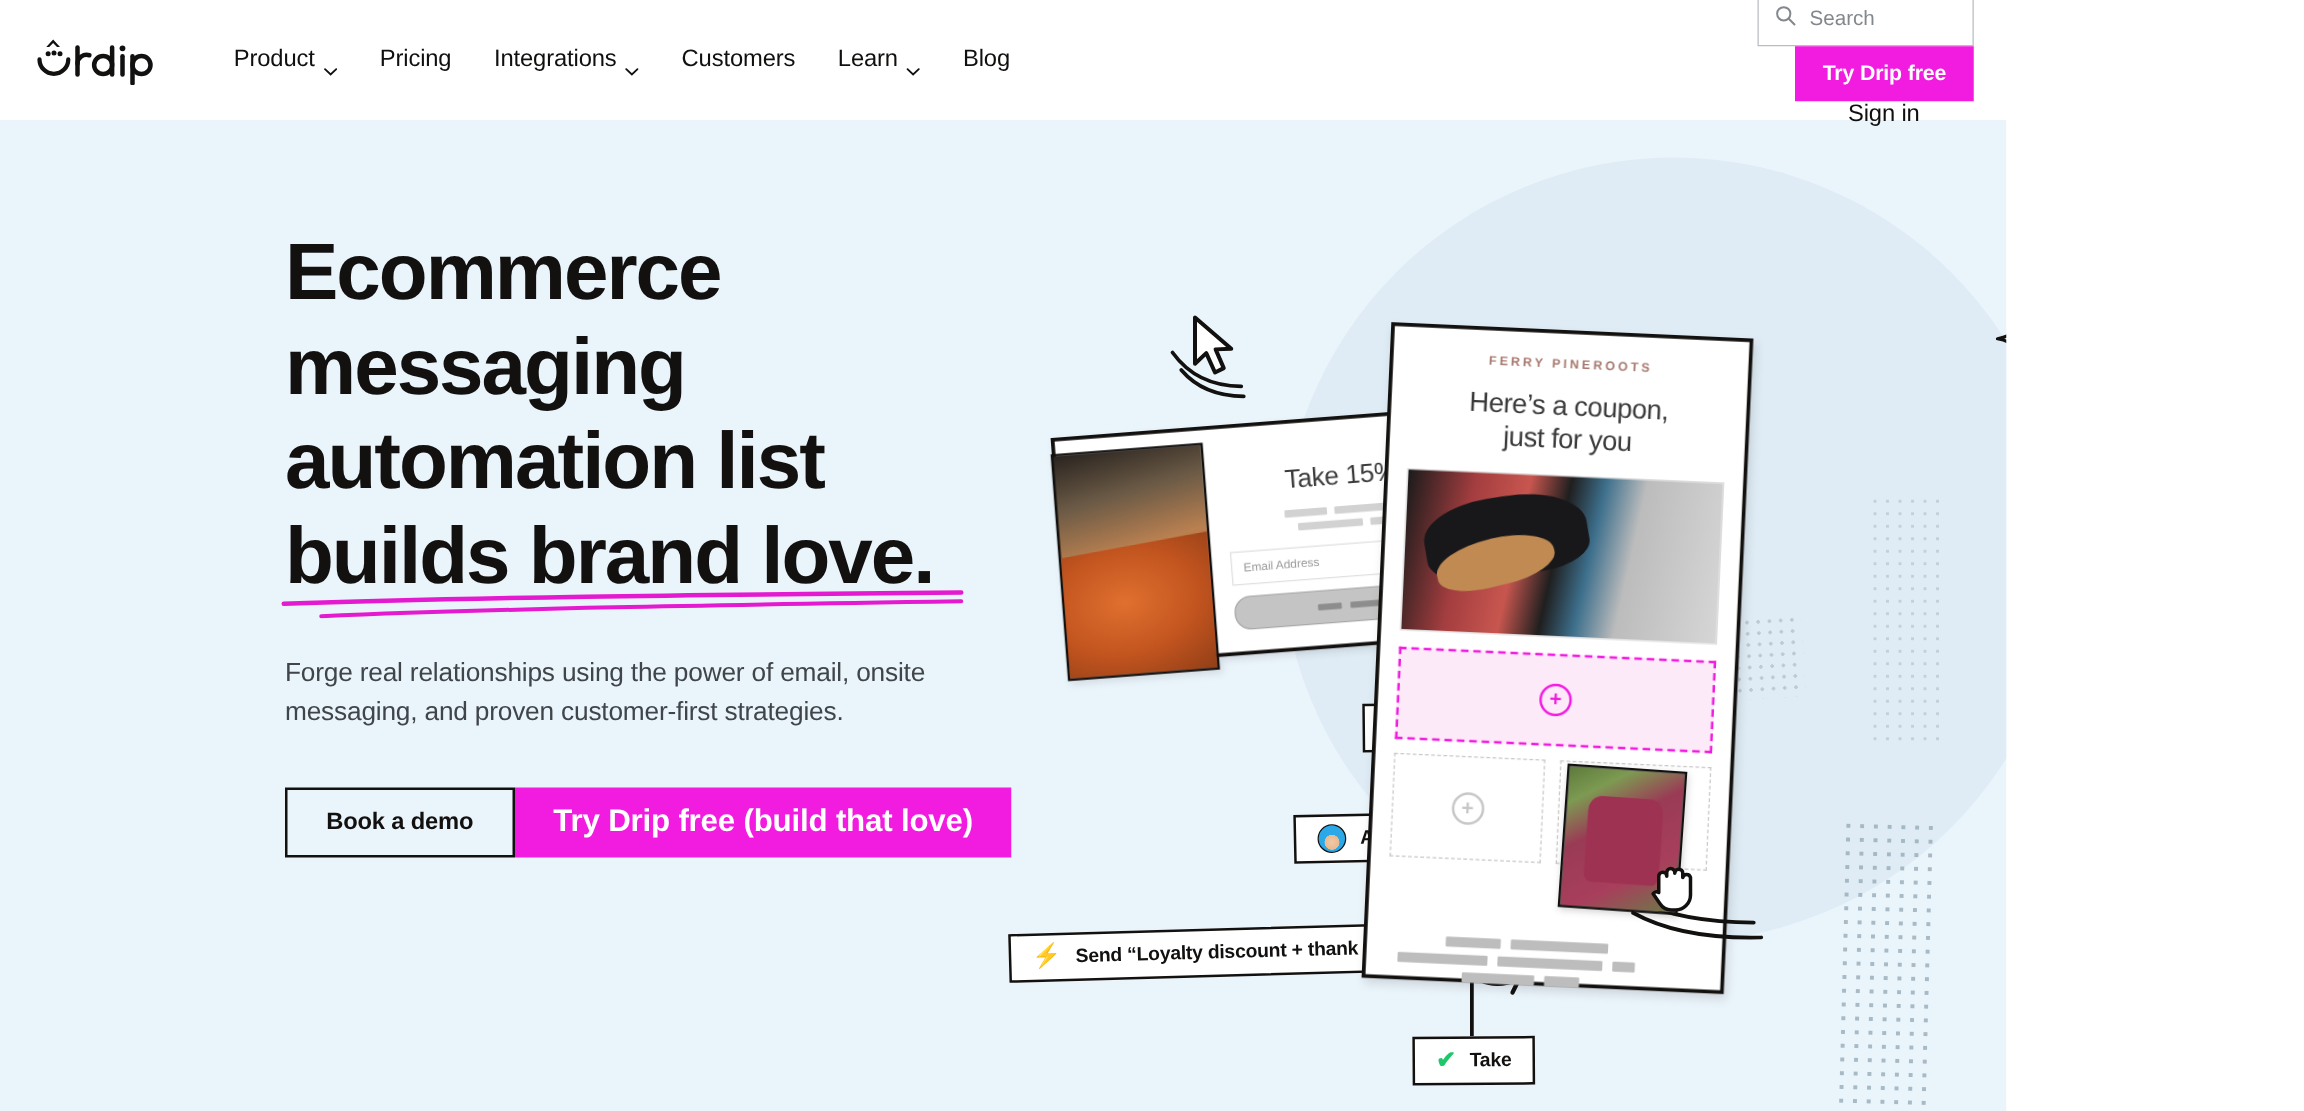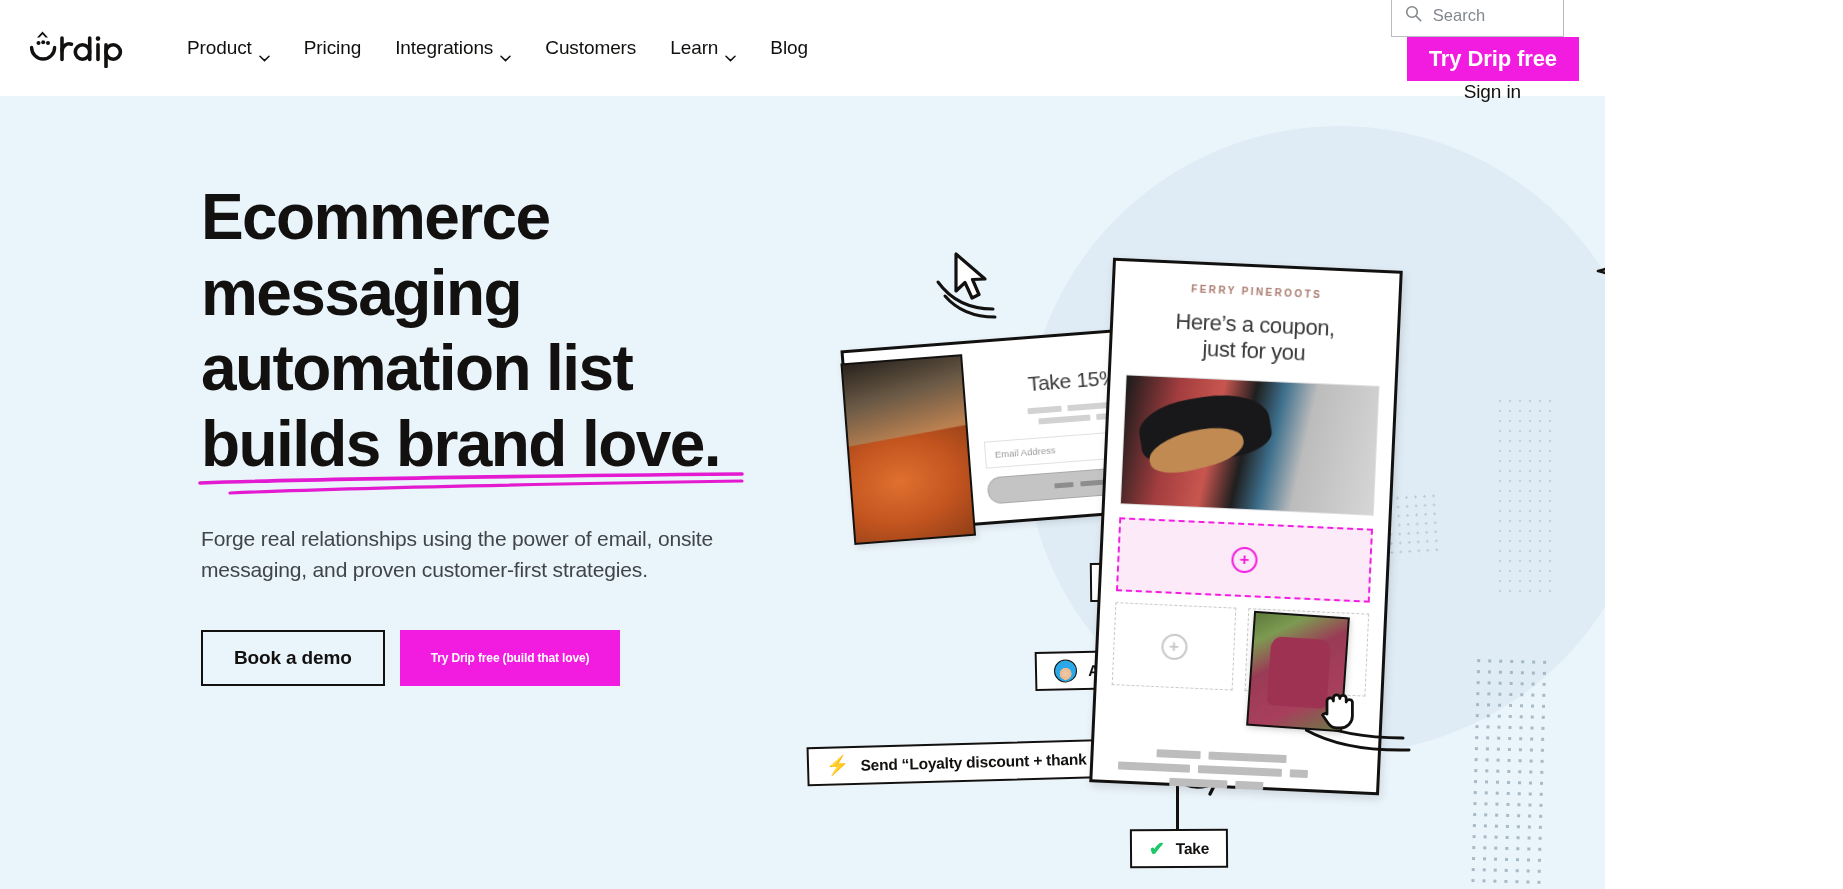--- a/index.html
+++ b/index.html
@@ -33,58 +33,58 @@
     padding: 0 13px; cursor: text;
   }
   .search-box input {
     border: none; outline: none; font-size: 16.5px; color: #6b7075;
     font-family: "Liberation Sans", sans-serif; width: 100%; background: transparent;
   }
   .search-box input::placeholder { color: #83888d; }
 
   .btn-try-nav {
     height: 44px; background: #f21ce0; color: #ffffff;
-    font-size: 22px; font-weight: bold; letter-spacing: -0.1px;
+    font-size: 17px; font-weight: bold; letter-spacing: -0.1px;
     display: flex; align-items: center; justify-content: center;
     padding: 0 22px; margin-left: 31px; border: none; cursor: pointer;
     font-family: "Liberation Sans", sans-serif;
   }
   .signin {
     font-size: 19px; color: #12100e; margin-left: 30px; cursor: pointer;
     letter-spacing: -0.1px; white-space: nowrap;
   }
 
   
   .hero {
     position: relative; height: 793px; background: #eaf4fb; overflow: hidden;
   }
-  .hero-left { position: absolute; left: 201px; top: 84px; width: 640px; z-index: 10; }
+  .hero-left { position: absolute; left: 228px; top: 84px; width: 640px; z-index: 10; }
   .headline {
     font-size: 64px; line-height: 1.18; font-weight: bold;
     color: #13110f; letter-spacing: -1.6px;
   }
   .hl-underline { position: relative; display: inline-block; }
   .hl-underline svg {
     position: absolute; left: -4px; bottom: -13px; width: 548px; height: 24px;
   }
   .subhead {
     margin-top: 42px; font-size: 21px; line-height: 1.47;
     color: #3f4549; letter-spacing: -0.15px; max-width: 600px;
   }
-  .cta-row { margin-top: 44px; display: flex; align-items: stretch; gap: 15px; }
+  .cta-row { margin-top: 44px; display: flex; align-items: stretch; }
   .btn-demo {
     border: 2.5px solid #13110f; background: transparent; color: #13110f;
     font-size: 19px; font-weight: bold; letter-spacing: -0.15px;
     padding: 0 31px; height: 56px; cursor: pointer;
     font-family: "Liberation Sans", sans-serif;
     display: flex; align-items: center; justify-content: center;
   }
   .btn-try-hero {
     background: #f21ce0; color: #ffffff; border: none;
-    font-size: 12px; font-weight: bold; letter-spacing: -0.15px;
+    font-size: 25px; font-weight: bold; letter-spacing: -0.15px;
     padding: 0 31px; height: 56px; cursor: pointer;
     font-family: "Liberation Sans", sans-serif;
     display: flex; align-items: center; justify-content: center;
   }
 
   
   .illus { position: absolute; left: 905px; top: 0px; width: 938px; height: 793px; }
   .bg-circle {
     position: absolute; left: 120px; top: 30px; width: 628px; height: 628px;
     border-radius: 50%; background: #dfecf5;

